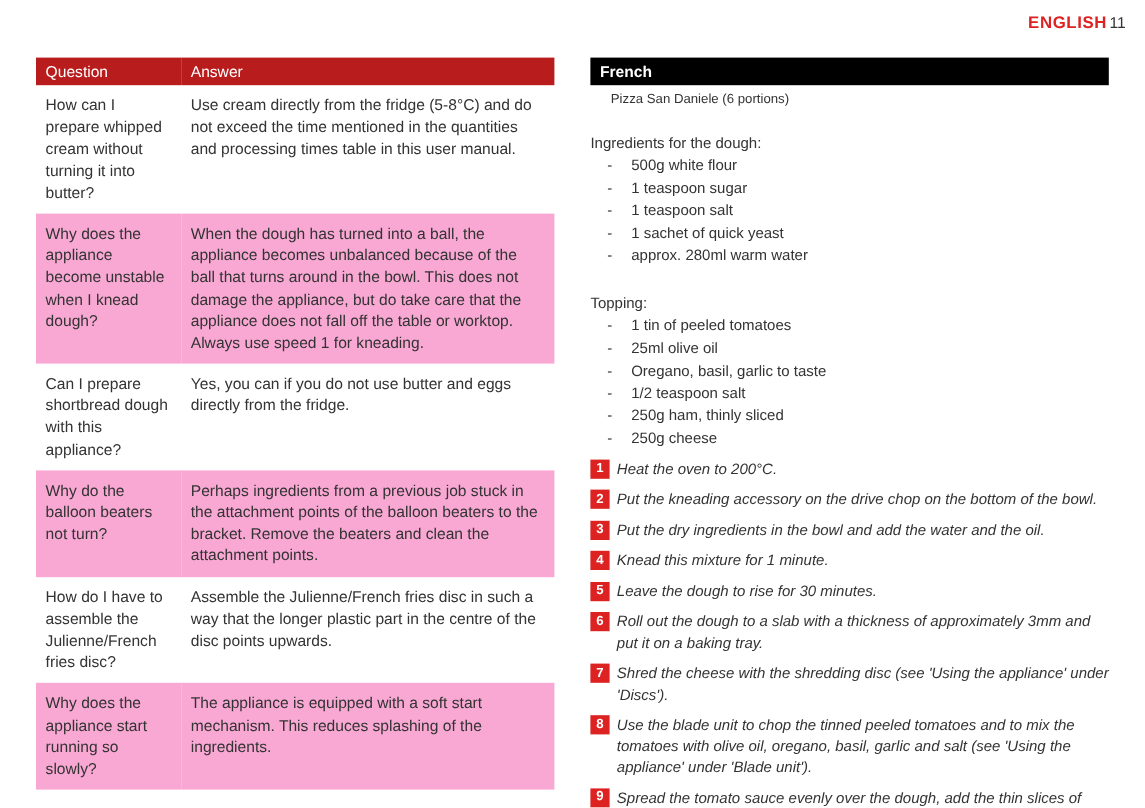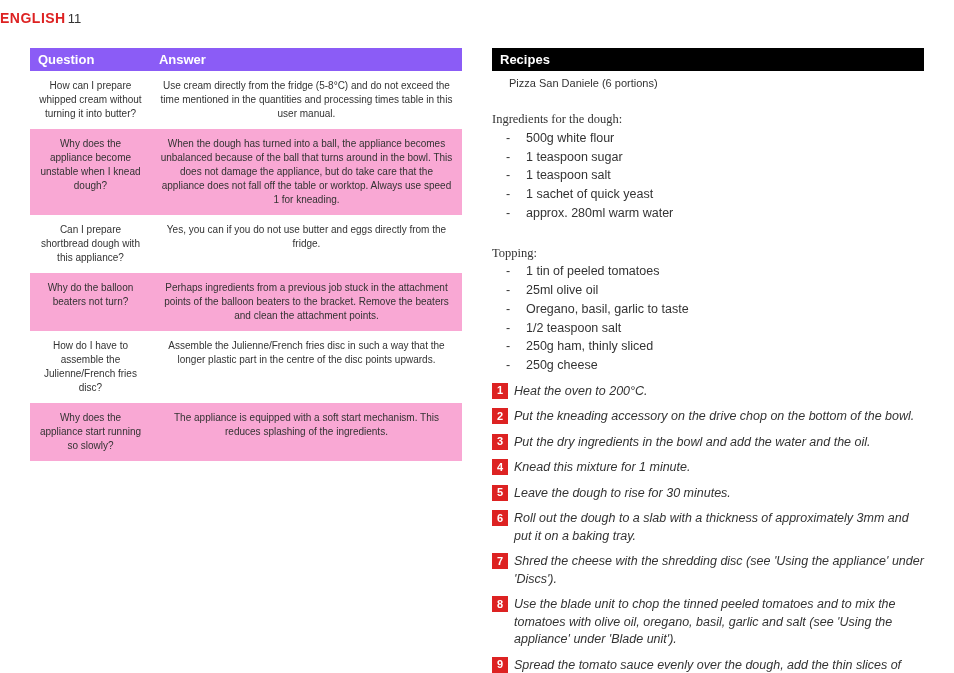--- a/index.html
+++ b/index.html
@@ -16,53 +16,52 @@
     .page {
       display: flex;
       padding: 22px 30px;
       gap: 30px;
     }
     .left-col, .right-col {
       flex: 1;
     }
     .page-header {
       display: flex;
-      justify-content: flex-start;
+      justify-content: flex-end;
       align-items: baseline;
-      padding: 10px 44px 0 0;
+      padding: 10px 16px 0 0;
     }
     .lang-label {
       color: #d22;
       font-weight: bold;
       font-size: 14px;
       letter-spacing: 0.5px;
     }
     .page-num {
       font-size: 13px;
       color: #333;
       margin-left: 2px;
     }
     .qa-table {
       width: 100%;
       border-collapse: collapse;
     }
     .qa-table thead th {
-      background: #8b5cf6;
+      background: #b91c1c;
       color: #fff;
       text-align: left;
-      font-weight: bold;
+      font-weight: normal;
       padding: 4px 8px;
       font-size: 13px;
     }
     .qa-table td {
       padding: 8px;
       vertical-align: top;
-      font-size: 10px;
+      font-size: 13px;
       line-height: 1.4;
-      text-align: center;
     }
     .qa-table tr.alt td {
       background: #f9a8d4;
     }
     .qa-col-q { width: 28%; }
     .section-header {
       background: #000;
       color: #fff;
       font-weight: bold;
       padding: 4px 8px;
@@ -72,21 +71,20 @@
       font-weight: normal;
       font-size: 11px;
       margin: 6px 17px;
     }
     .ingredients-block {
       font-size: 12.5px;
       line-height: 1.5;
     }
     .ingredients-block .heading {
       margin-top: 21px;
-      font-family: Liberation Serif, serif;
     }
     .ingredients-block .ingredient-item::before {
       content: "-";
       display: inline-block;
       width: 20px;
       margin-left: 14px;
     }
     .steps {
       margin-top: 8px;
     }
@@ -156,21 +154,21 @@
           </tr>
           <tr class="alt">
             <td class="qa-col-q">Why does the appliance start running so slowly?</td>
             <td>The appliance is equipped with a soft start mechanism. This reduces splashing of the ingredients.</td>
           </tr>
         </tbody>
     </table>
   </div>
 
   <div class="right-col">
-    <div class="section-header">Recipes</div>
+    <div class="section-header">French</div>
     <div class="recipe-title">Pizza San Daniele (6 portions)</div>
 
     <div class="ingredients-block">
       <div class="heading">Ingredients for the dough:</div>
       <div id="dough-items">
           <div class="ingredient-item">500g white flour</div>
           <div class="ingredient-item">1 teaspoon sugar</div>
           <div class="ingredient-item">1 teaspoon salt</div>
           <div class="ingredient-item">1 sachet of quick yeast</div>
           <div class="ingredient-item">approx. 280ml warm water</div>

